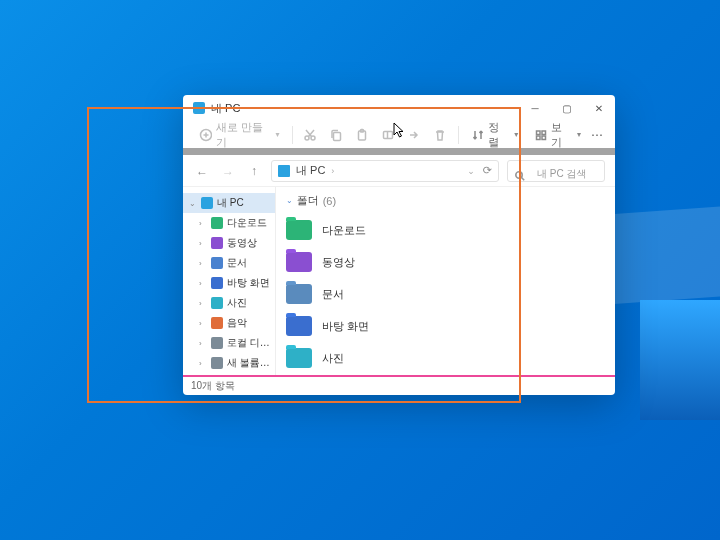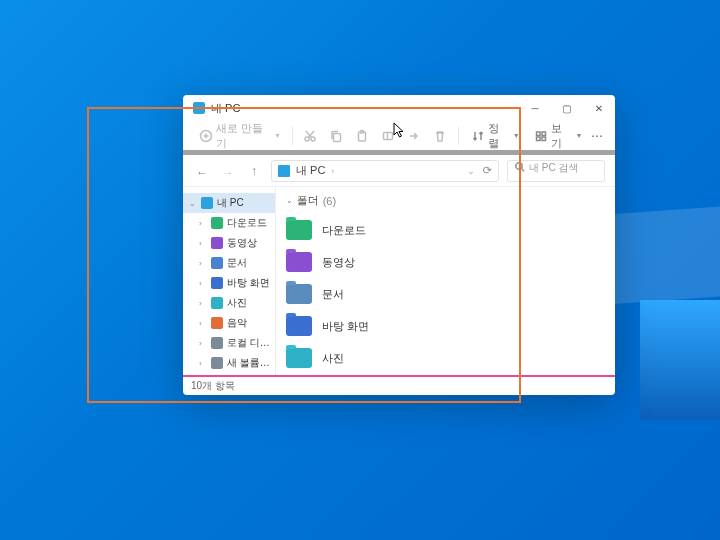--- a/index.html
+++ b/index.html
@@ -37,37 +37,37 @@
     z-index:10;
   }
 
   
   .titlebar { display:flex; align-items:center; height:26px; padding:0 0 0 10px; font-size:11px; color:#333;}
   .titlebar .title-icon { width:12px; height:12px; background:#2aa2e0; border-radius:2px; margin-right:6px;}
   .titlebar .spacer{flex:1}
   .winbtn { width:32px; height:26px; display:flex; align-items:center; justify-content:center; font-size:10px; color:#555;}
 
   
-  .toolbar { display:flex; align-items:center; height:34px; padding:0 10px; gap:2px; border-bottom:5px solid #a3a3a3;}
+  .toolbar { display:flex; align-items:center; height:34px; padding:0 10px; gap:2px; border-bottom:7px solid #a3a3a3;}
   .tbtn { display:flex; align-items:center; gap:4px; padding:4px 6px; font-size:11px; color:#6a6a6a; border-radius:4px;}
   .tbtn.icononly{padding:4px 5px;}
   .tbtn svg{width:14px;height:14px;stroke:#8a8a8a;fill:none;stroke-width:1.5;}
   .tbtn.disabled{opacity:.55;}
   .tsep{width:1px;height:18px;background:#e6e6e6;margin:0 4px;}
   .toolbar .flexgap{flex:1}
   .chev-down{font-size:8px;margin-left:2px;color:#8a8a8a;}
 
   
   .addrrow{display:flex;align-items:center;height:32px;padding:0 10px;gap:8px;border-bottom:1px solid #f0f0f0;}
   .navbtn{width:18px;height:18px;display:flex;align-items:center;justify-content:center;color:#888;font-size:12px;}
   .addressbar{flex:1;display:flex;align-items:center;height:22px;border:1px solid #e2e2e2;border-radius:3px;padding:0 6px;gap:6px;font-size:11px;color:#444;}
   .addressbar .pcicon{width:12px;height:12px;background:#2aa2e0;border-radius:1px;}
   .addressbar .crumb-chev{color:#aaa;font-size:9px;}
   .addrright{margin-left:auto;display:flex;gap:8px;align-items:center;color:#888;}
-  .searchbox{width:98px;height:22px;border:1px solid #e2e2e2;border-radius:3px;display:flex;align-items:flex-start;padding:0 6px;gap:4px;font-size:10px;color:#999;}
+  .searchbox{width:98px;height:22px;border:1px solid #e2e2e2;border-radius:3px;display:flex;align-items:flex-end;padding:0 6px;gap:12px;font-size:10px;color:#999;}
   .searchbox svg{width:11px;height:11px;stroke:#999;fill:none;stroke-width:1.6;}
 
   
   .body{flex:1;display:flex;min-height:0;}
   .sidebar{width:93px;border-right:1px solid #eee;overflow:hidden;padding-top:6px;}
   .srow{display:flex;align-items:center;gap:4px;height:20px;padding:0 4px 0 6px;font-size:10px;color:#333;white-space:nowrap;}
   .srow.selected{background:#d9e8f7;}
   .srow .expand{width:8px;font-size:8px;color:#888;flex-shrink:0;}
   .srow .sicon{width:12px;height:12px;flex-shrink:0;border-radius:2px;}
   .srow .stext{overflow:hidden;text-overflow:ellipsis;}

